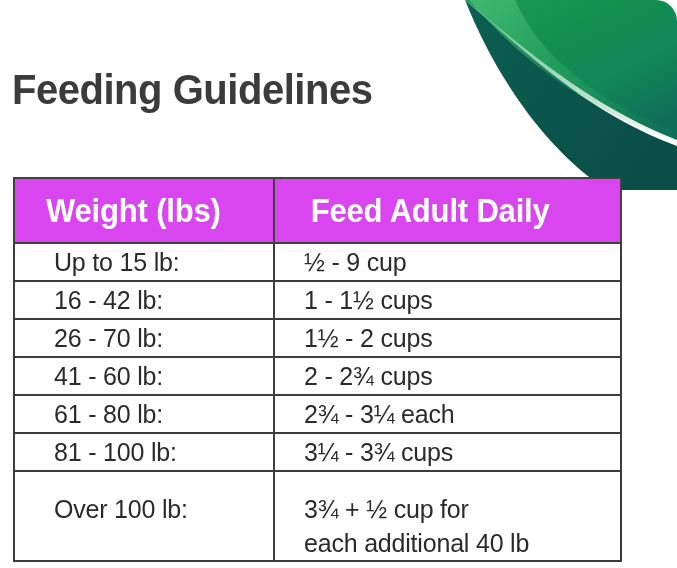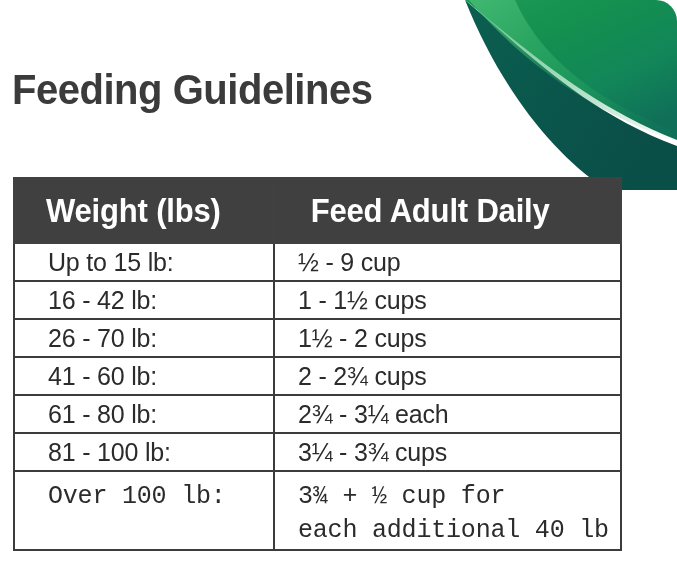--- a/index.html
+++ b/index.html
@@ -61,21 +61,21 @@
     left: 13px;
     top: 177px;
     width: 607px;
     border-collapse: collapse;
     table-layout: fixed;
   }
   .guidelines-table col.c1 { width: 260px; }
   .guidelines-table col.c2 { width: 347px; }
 
   .guidelines-table th {
-    background: #404040;
+    background: #d946ef;
     color: #ffffff;
     border: 2px solid #414141;
     height: 63px;
     padding: 0;
     text-align: left;
     font-family: "Liberation Sans Narrow", "Liberation Sans", sans-serif;
     font-weight: bold;
     font-size: 33px;
     line-height: 34px;
     letter-spacing: -0.2px;
@@ -99,32 +99,32 @@
     font-weight: 400;
     font-size: 25px;
     line-height: 30px;
     letter-spacing: -0.2px;
     vertical-align: middle;
     background: #ffffff;
   }
   .guidelines-table td .td-inner {
     display: block;
     white-space: pre-line;
+    margin-left: 6px;
   }
   .guidelines-table td.col-weight .td-inner { padding-left: 33px; }
   .guidelines-table td.col-feed .td-inner { padding-left: 23px; }
 
   .guidelines-table tr.row-last td {
     height: 77px;
     vertical-align: top;
   }
   .guidelines-table tr.row-last td .td-inner {
-    padding-top: 8px;
+    padding-top: 20px;
     line-height: 34px;
-    font-family: Liberation Mono, monospace;
   }
 </style>
 </head>
 <body>
 
 <div id="page">
 
   <div class="swoosh-layer">
     <svg viewBox="0 0 300 190" xmlns="http://www.w3.org/2000/svg" aria-hidden="true">
       <defs>

